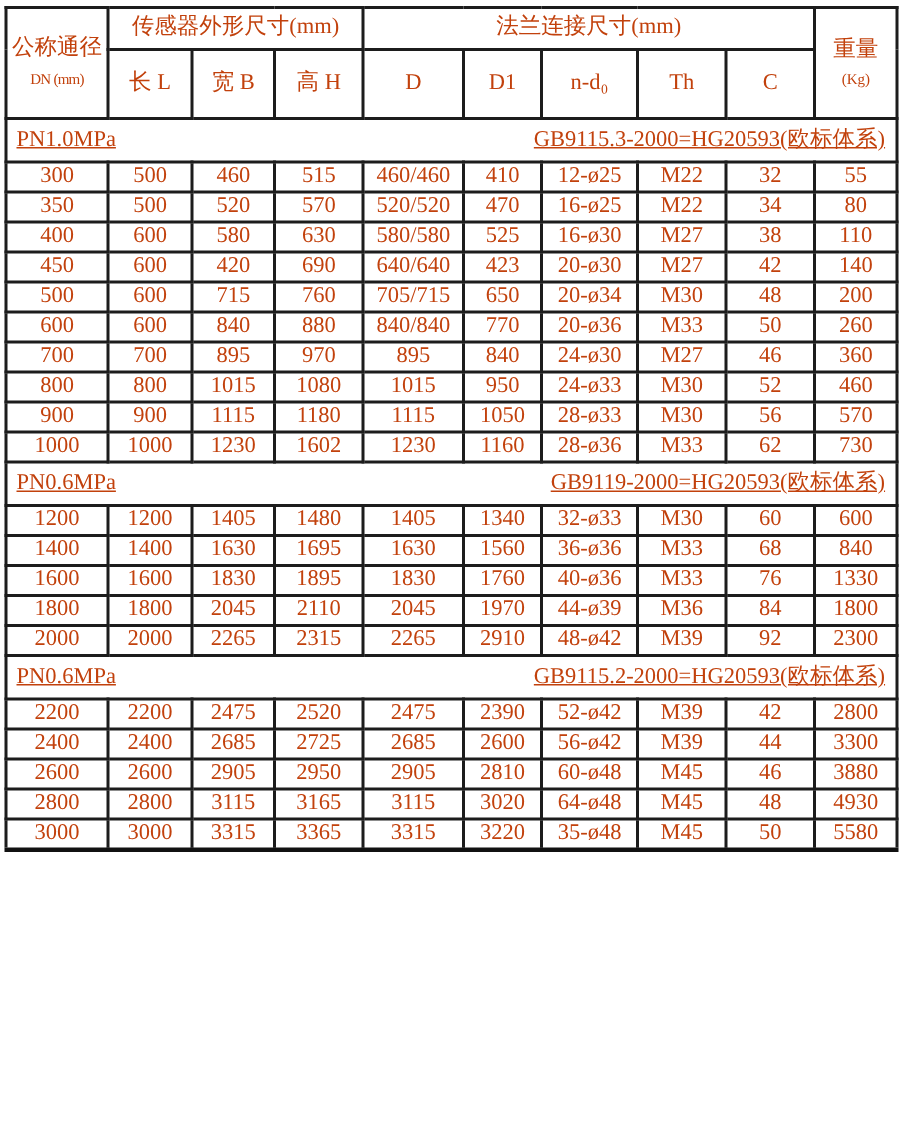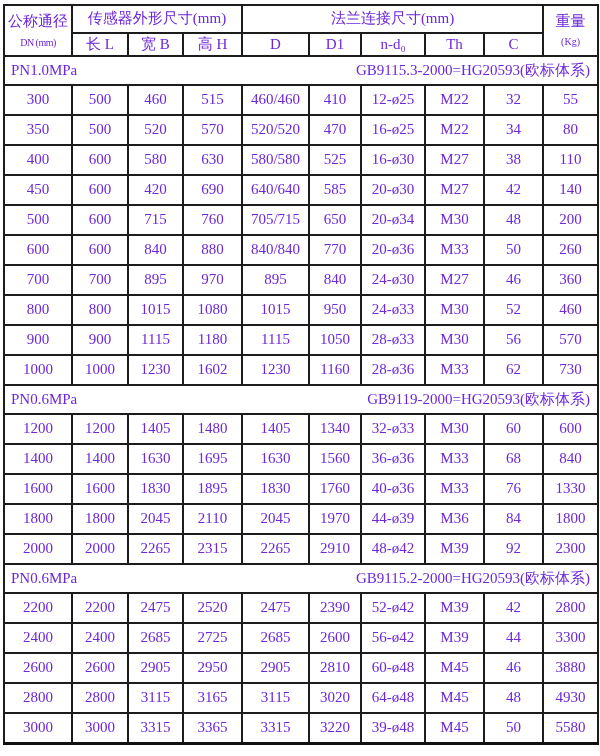--- a/index.html
+++ b/index.html
@@ -9,21 +9,21 @@
     width: 600px;
     height: 756px;
     overflow: hidden;
   }
   .page {
     box-sizing: border-box;
     width: 600px;
     height: 756px;
     padding: 4px 3px 3px 3px;
     font-family: "Liberation Serif", "DejaVu Serif", serif;
-    color: #6d28d9;
+    color: #c2410c;
   }
   table.spec {
     border-collapse: collapse;
     table-layout: fixed;
     width: 594px;
   }
   table.spec th, table.spec td {
     border: 2px solid #1c1c1c;
     text-align: center;
     vertical-align: middle;
@@ -32,23 +32,23 @@
     font-weight: normal;
     line-height: 1.15;
     overflow: hidden;
     white-space: nowrap;
   }
   table.spec {
     border: 2px solid #111111;
     border-bottom-width: 3px;
   }
   tr.hdr1 { height: 28px; }
-  tr.hdr2 { height: 23px; }
-  tr.section-row { height: 29px; }
-  tr.data-row { height: 30px; }
+  tr.hdr2 { height: 46px; }
+  tr.section-row { height: 29px; text-decoration: underline; }
+  tr.data-row { height: 20px; }
 
   th.dn-cell .l1 { margin-bottom: 7px; }
   th.dn-cell .l2 { font-size: 10px; letter-spacing: -0.5px; }
   th.weight-cell .l1 { margin-bottom: 6px; }
   th.weight-cell .l2 { font-size: 10px; }
 
   tr.section-row td {
     text-align: left;
   }
   .section-wrap {
@@ -146,21 +146,21 @@
           <td>M27</td>
           <td>38</td>
           <td>110</td>
         </tr>
         <tr class="data-row">
           <td>450</td>
           <td>600</td>
           <td>420</td>
           <td>690</td>
           <td>640/640</td>
-          <td>585</td>
+          <td>423</td>
           <td>20-ø30</td>
           <td>M27</td>
           <td>42</td>
           <td>140</td>
         </tr>
         <tr class="data-row">
           <td>500</td>
           <td>600</td>
           <td>715</td>
           <td>760</td>
@@ -357,20 +357,20 @@
           <td>48</td>
           <td>4930</td>
         </tr>
         <tr class="data-row">
           <td>3000</td>
           <td>3000</td>
           <td>3315</td>
           <td>3365</td>
           <td>3315</td>
           <td>3220</td>
-          <td>39-ø48</td>
+          <td>35-ø48</td>
           <td>M45</td>
           <td>50</td>
           <td>5580</td>
         </tr>
       </tbody>
   </table>
 </div>
 
 </body></html>

